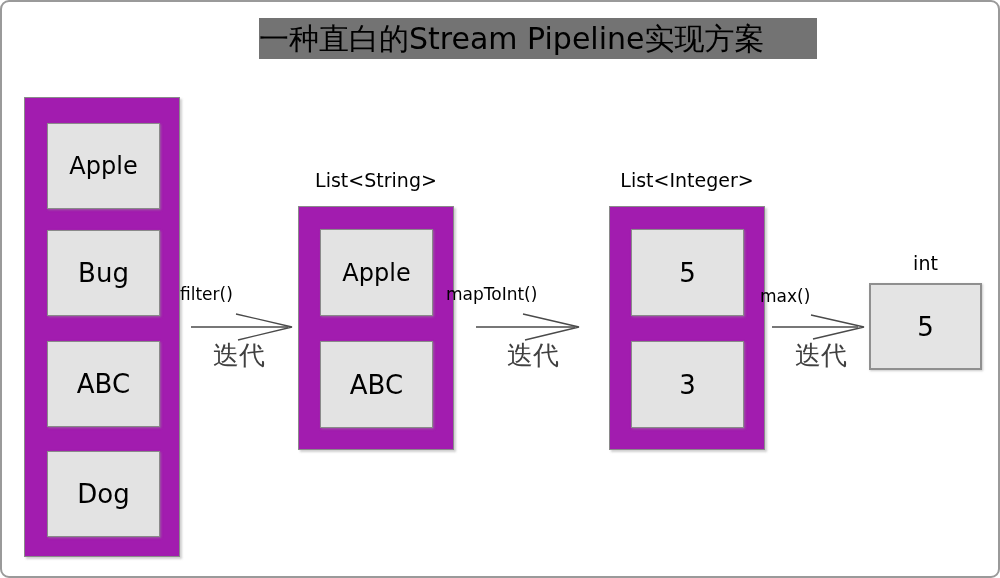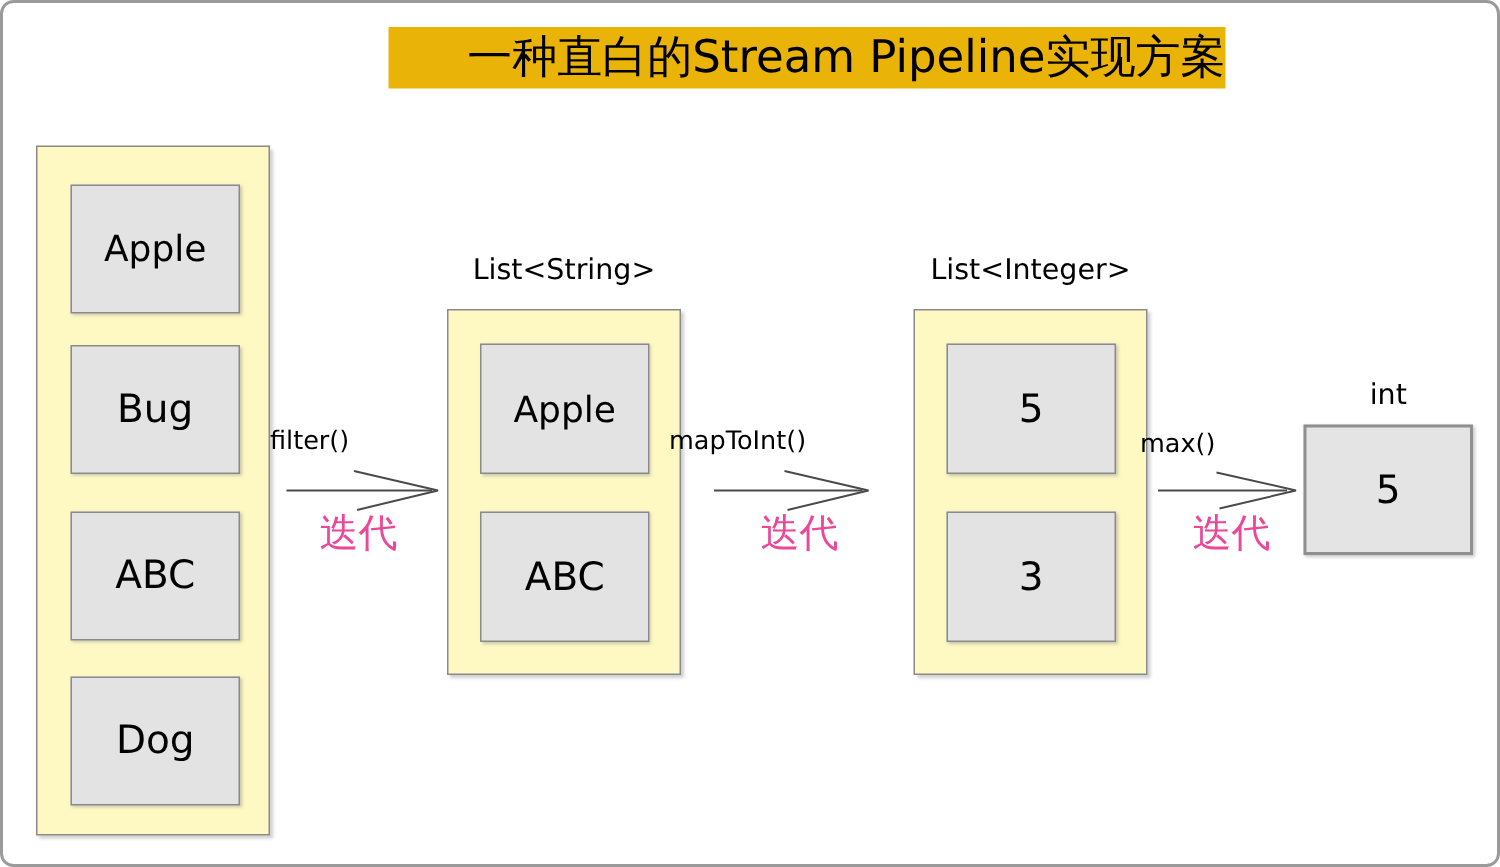--- a/index.html
+++ b/index.html
@@ -9,30 +9,30 @@
     box-sizing:border-box;
     background:#ffffff;
     border:2px solid #9a9a9a;
     border-radius:9px;
     font-family:"DejaVu Sans","Liberation Sans",sans-serif;
     color:#000;
     overflow:hidden;
   }
   .title{
     position:absolute;left:257px;top:16px;width:558px;height:41px;
-    background:#eab308;
-    font-size:30px;line-height:41px;text-align:right;
+    background:#737373;
+    font-size:30px;line-height:41px;text-align:left;
     white-space:nowrap;
   }
   .stage-label{
     position:absolute;font-size:19px;white-space:nowrap;
   }
   .stage-label.centered{text-align:center;}
   .container{
-    position:absolute;background:#fef9c3;
+    position:absolute;background:#a21caf;
     border:1px solid #8a8a8a;
     box-shadow:2px 2px 2px rgba(150,150,150,.45);
     box-sizing:border-box;
   }
   .box{
     position:absolute;background:#e3e3e3;
     border:1px solid #8a8a8a;
     box-shadow:1px 1px 2px rgba(150,150,150,.5);
     box-sizing:border-box;
     display:flex;align-items:center;justify-content:center;
@@ -40,21 +40,21 @@
   }
   .box.small-text{font-size:24px;}
   .box.result{
     border:2px solid #8f8f8f;
     background:#e4e4e4;
   }
   .op-label{
     position:absolute;font-size:17px;text-align:left;white-space:nowrap;
   }
   .iterate-label{
-    position:absolute;font-size:26px;color:#ec4899;text-align:center;white-space:nowrap;
+    position:absolute;font-size:26px;color:#404040;text-align:center;white-space:nowrap;
   }
   .arrow-svg{position:absolute;}
   .arrow-svg line,.arrow-svg polyline{
     stroke:#4a4a4a;stroke-width:1.3;fill:none;
   }
 </style>
 </head>
 <body>
 
 <div class="canvas">

